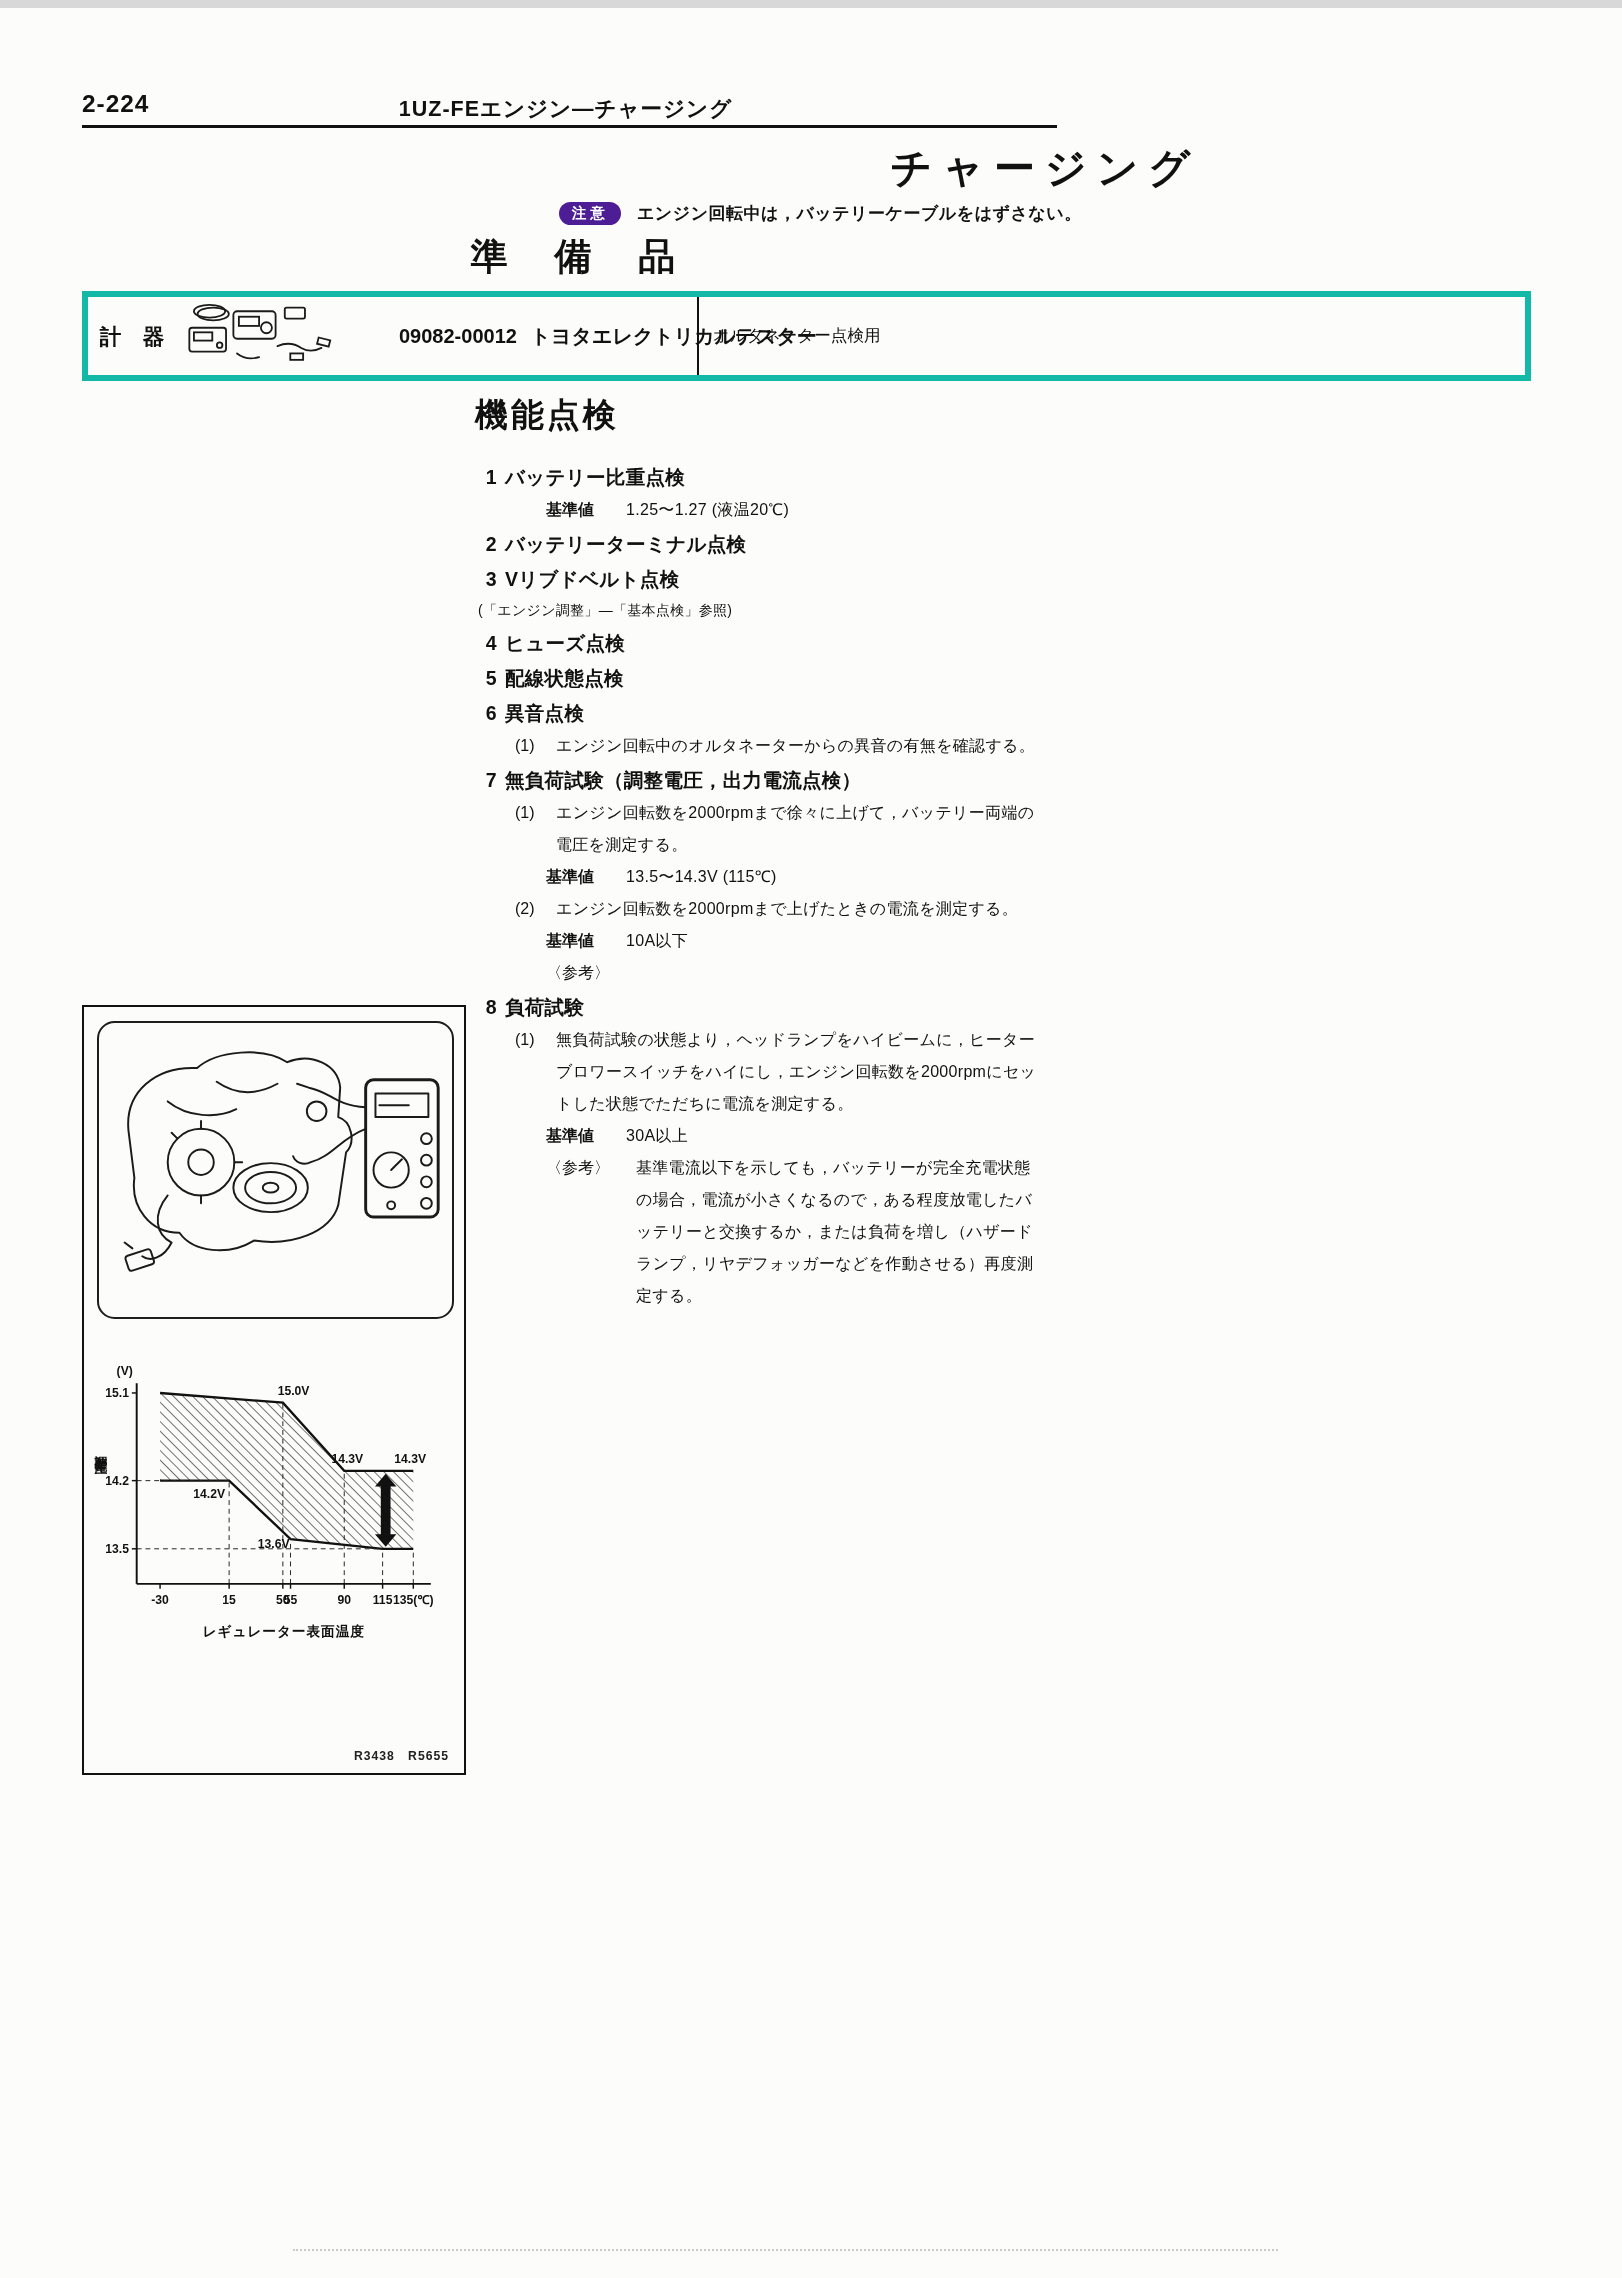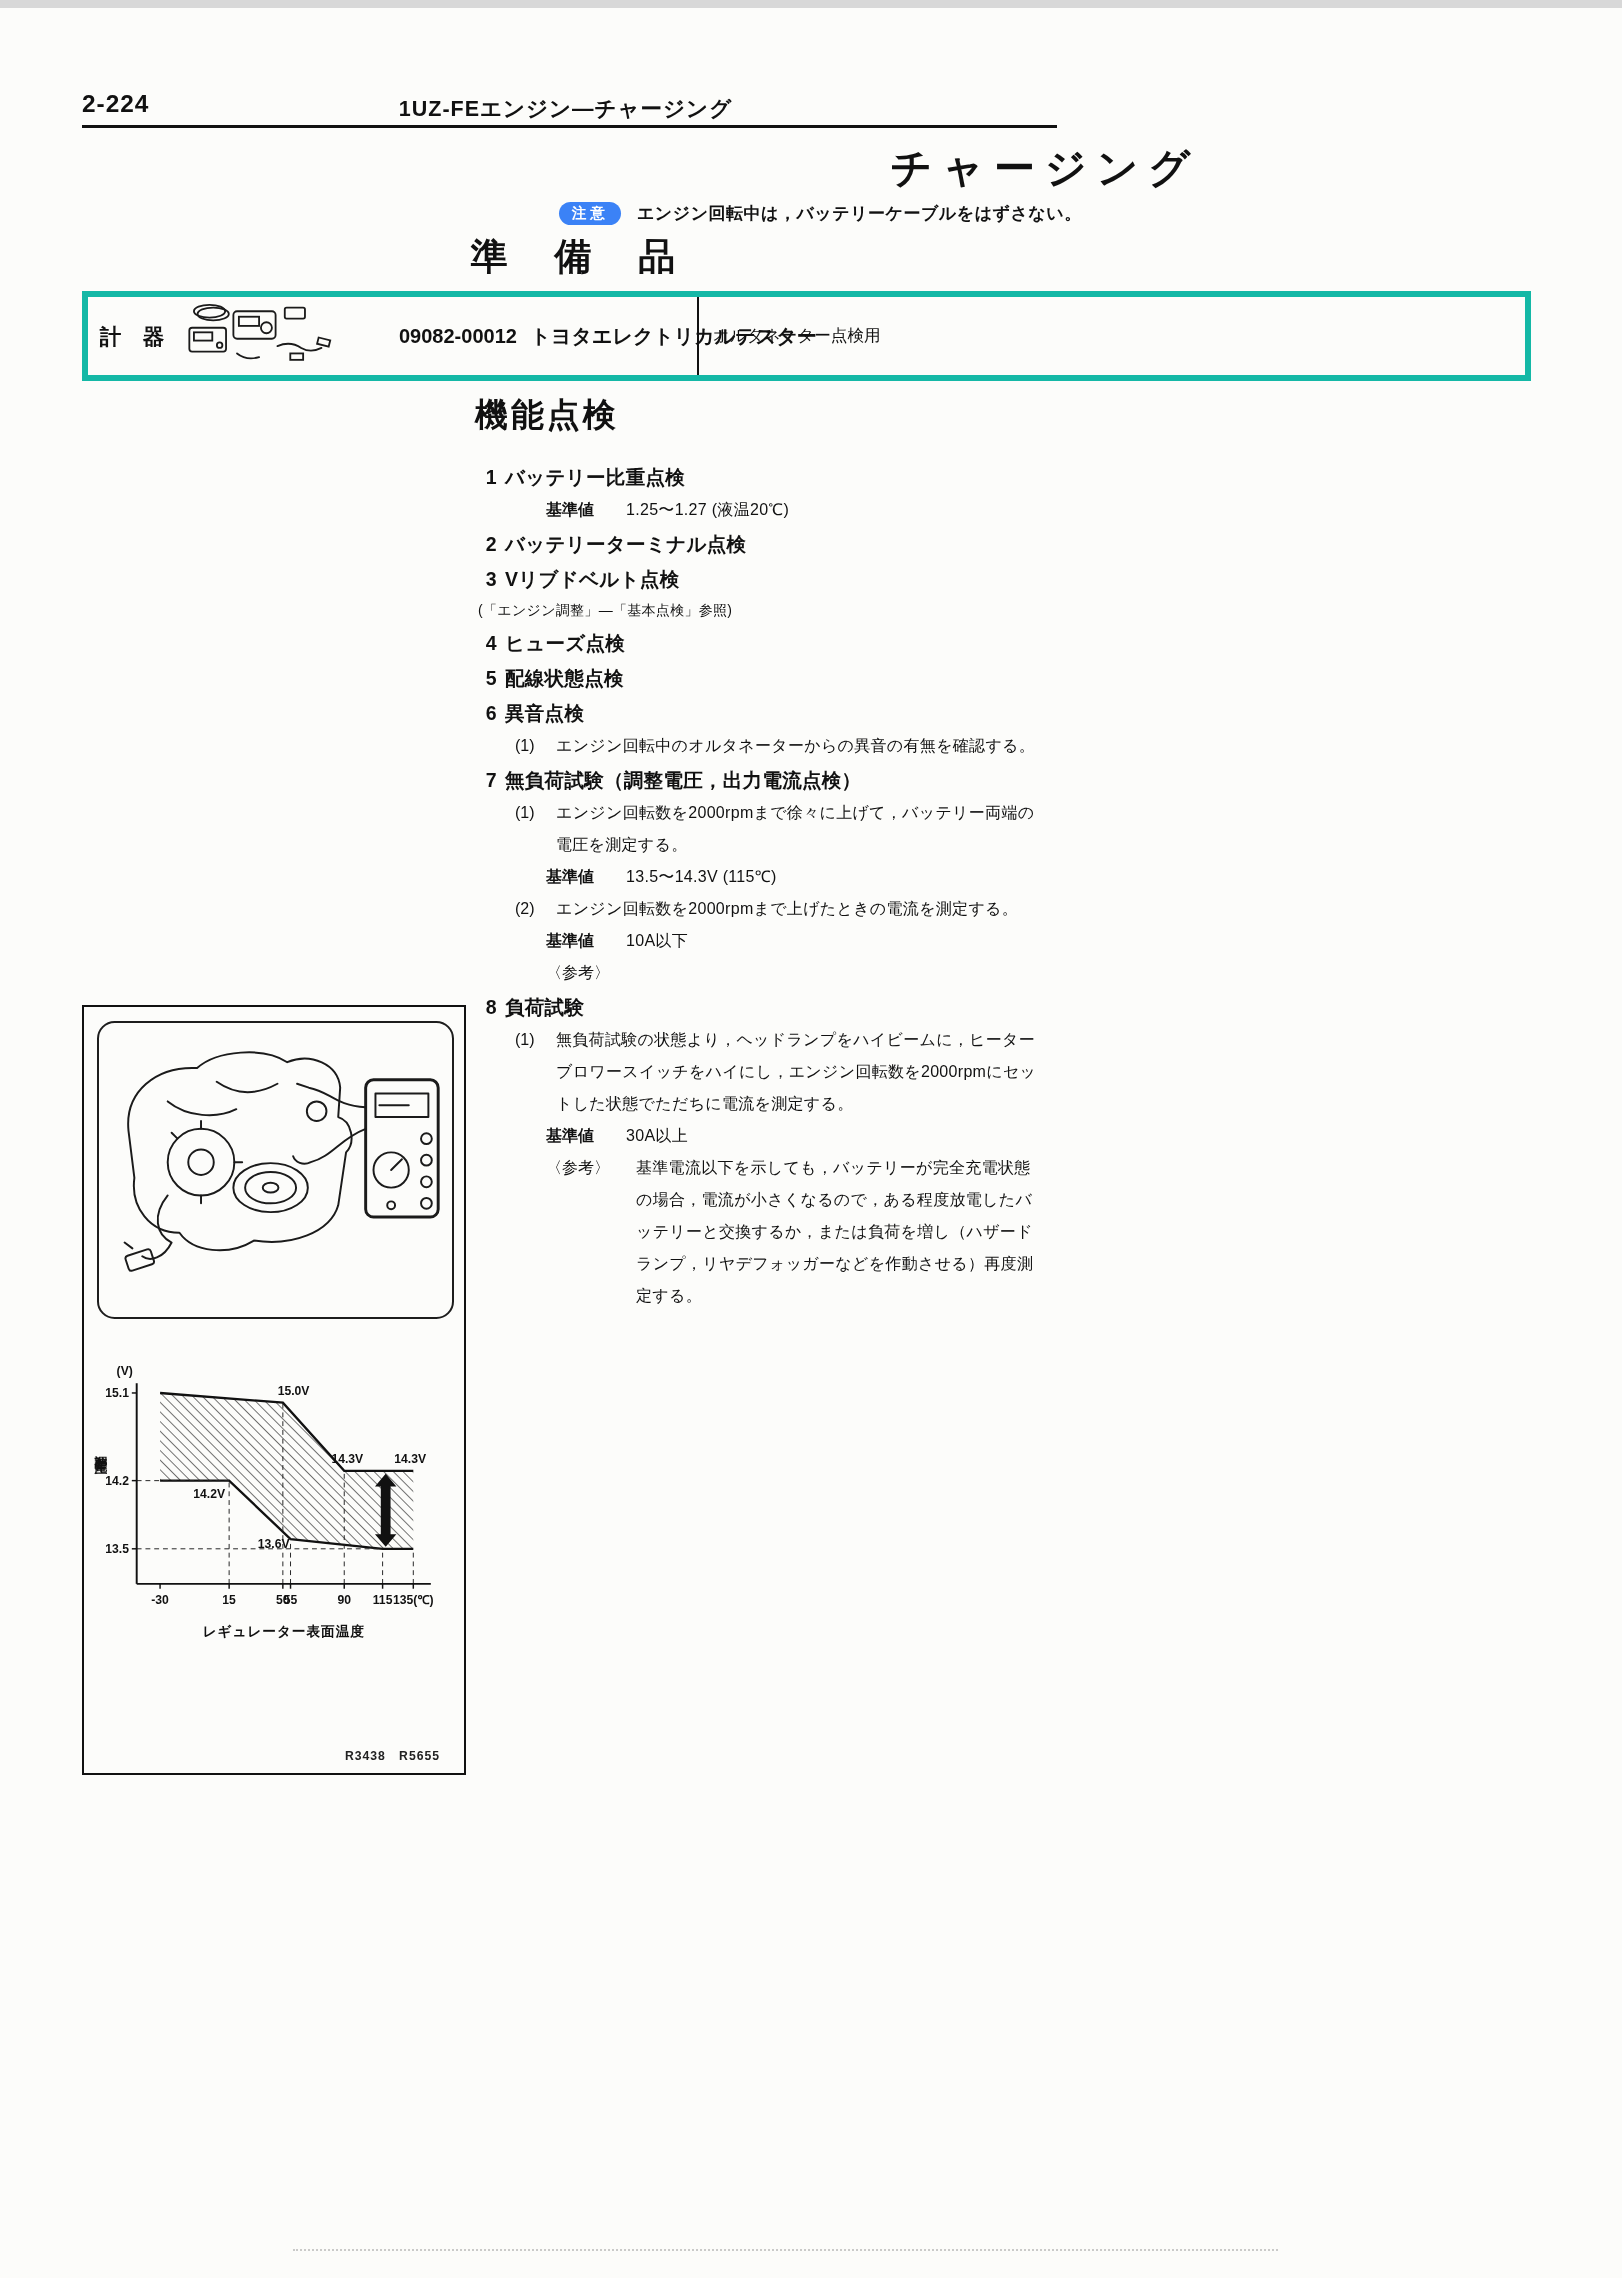--- a/index.html
+++ b/index.html
@@ -10,21 +10,21 @@
     font-family:"Liberation Sans", sans-serif;
     overflow:hidden; margin:8px auto;
   }
   
   .page-number { position:absolute; left:82px; top:82px; font-size:24.4px; font-weight:bold; letter-spacing:1px; }
   .header-title { position:absolute; left:0; top:86px; width:1131px; text-align:center; font-size:21.5px; font-weight:bold; letter-spacing:1px; }
   .header-rule { position:absolute; left:82px; top:117px; width:975px; height:2.9px; background:#111; }
   
   .doc-title { position:absolute; left:0; top:133px; width:1200px; text-align:right; font-size:41px; font-weight:bold; letter-spacing:9.8px; }
   .notice { position:absolute; left:559px; top:194px; display:flex; align-items:center; gap:15.6px; }
-  .notice-badge { background:#3b82f6; color:#fff; border-radius:13.7px; padding:3.9px 12.7px 4.9px; font-size:14.6px; font-weight:bold; letter-spacing:3.9px; line-height:1; }
+  .notice-badge { background:#4c1d95; color:#fff; border-radius:13.7px; padding:3.9px 12.7px 4.9px; font-size:14.6px; font-weight:bold; letter-spacing:3.9px; line-height:1; }
   .notice-text { font-size:17px; font-weight:bold; letter-spacing:0.5px; }
   .prep-heading { position:absolute; left:0; top:224px; width:1151px; text-align:center; font-size:37px; font-weight:bold; letter-spacing:4.9px; }
   
   .prep-table { position:absolute; left:82px; top:283px; width:1449px; height:90px;
     border:6px solid #14b8a6; display:flex; align-items:center; }
   .pt-label { width:84px; padding-left:11.7px; font-size:21.5px; font-weight:bold; flex:none; }
   .pt-illust { width:176px; flex:none; display:flex; justify-content:center; align-items:center; }
   .pt-part { width:349px; flex:none; padding-left:51px; font-size:20px; font-weight:bold; white-space:nowrap; }
   .pt-part .part-name { margin-left:13.7px; }
   .pt-divider { width:2px; align-self:stretch; background:#111; flex:none; }
@@ -43,21 +43,21 @@
   .l-spec .label { width:80px; font-weight:bold; }
   .l-note { font-size:16px; line-height:32px; padding-left:68px; }
   .l-note .label { width:90px; }
   .l-ref  { font-size:14px; line-height:29px; }
   
   .figure-box { position:absolute; left:82px; top:997px; width:384px; height:770px; border:2.4px solid #111; }
   .illust-frame { position:absolute; left:12.7px; top:13.7px; width:357px; height:298px; border:2.4px solid #1d1d1d; border-radius:17.6px; overflow:hidden; }
   .illust-frame svg { display:block; width:100%; height:100%; }
   .chart-wrap { position:absolute; left:3.9px; top:343px; width:374px; height:308px; }
   .chart-ylabel { position:absolute; left:7.8px; top:437px; writing-mode:vertical-rl; font-size:12.7px; font-weight:bold; letter-spacing:2.9px; }
-  .figure-codes { position:absolute; right:24px; bottom:7.8px; font-size:12.2px; font-weight:bold; letter-spacing:1px; color:#222; }
+  .figure-codes { position:absolute; right:15px; bottom:7.8px; font-size:12.2px; font-weight:bold; letter-spacing:1px; color:#222; }
   
   .scan-noise { position:absolute; left:293px; top:2241px; width:985px; border-top:2px dotted #a2a2a2; opacity:.55; }
   svg text { font-family:"Liberation Sans", sans-serif; }
 </style>
 </head>
 <body>
 
 <div class="page">
 
   <div class="page-number">2-224</div>

